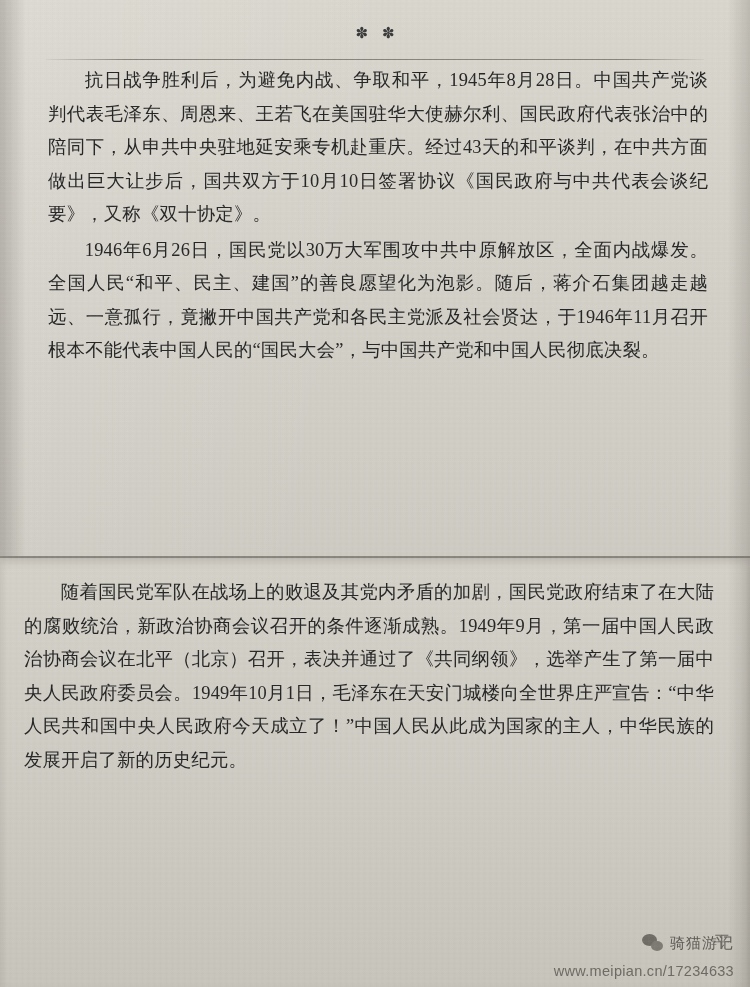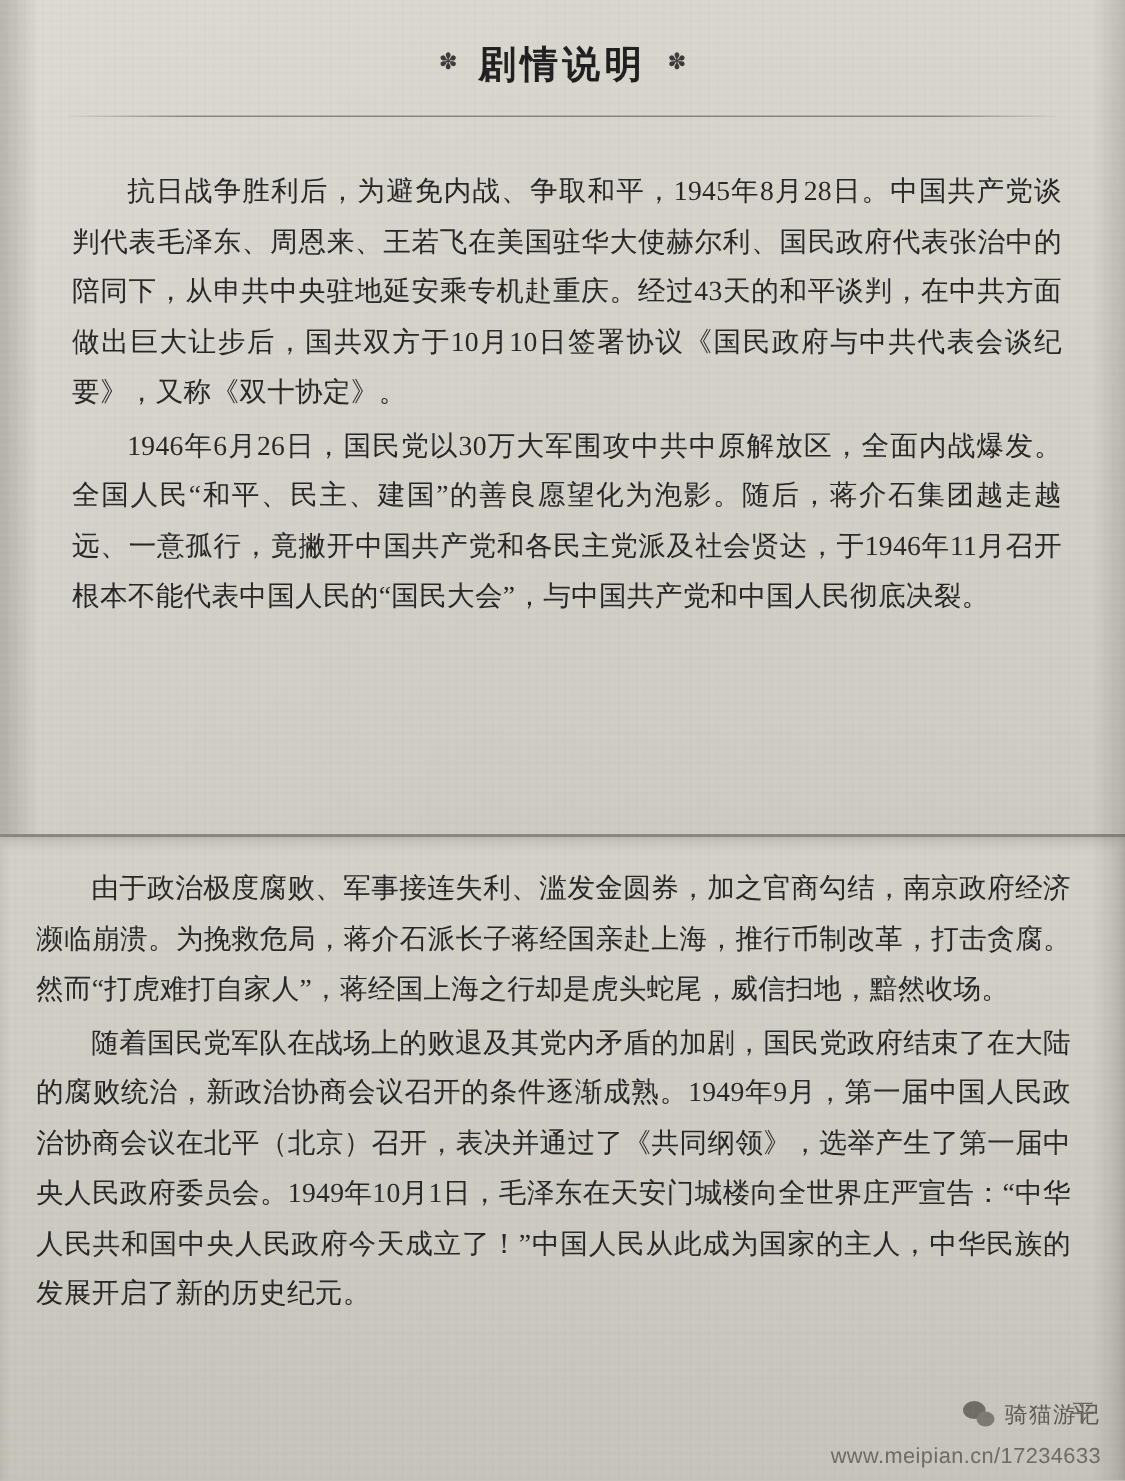--- a/index.html
+++ b/index.html
@@ -79,21 +79,21 @@
     line-height: 1;
   }
   .title-rule {
     margin: 18px 46px 0 46px;
     height: 1px;
     background: linear-gradient(90deg, rgba(70,67,62,0.05), rgba(70,67,62,0.55) 12%, rgba(70,67,62,0.55) 88%, rgba(70,67,62,0.05));
   }
 
   .body-text {
     padding: 0 42px 0 48px;
-    margin-top: 33px;
+    margin-top: 4px;
   }
   .sheet-bottom .body-text {
     margin-top: 18px;
     padding: 0 36px 0 24px;
   }
   p.para {
     margin: 0 0 2px 0;
     font-size: 18.4px;
     line-height: 33.5px;
     text-align: justify;
@@ -177,36 +177,34 @@
 </style>
 </head>
 <body>
 
 <div class="page">
 
   <div class="sheet-top">
 
     <div class="title-row">
       <span class="flower">✽</span>
-      <span class="title-text">剧情说明</span>
       <span class="flower">✽</span>
     </div>
     <div class="title-rule"></div>
 
     <div class="body-text">
       <p class="para">抗日战争胜利后，为避免内战、争取和平，1945年8月28日。中国共产党谈判代表毛泽东、周恩来、王若飞在美国驻华大使赫尔利、国民政府代表张治中的陪同下，从申共中央驻地延安乘专机赴重庆。经过43天的和平谈判，在中共方面做出巨大让步后，国共双方于10月10日签署协议《国民政府与中共代表会谈纪要》，又称《双十协定》。</p>
       <p class="para">1946年6月26日，国民党以30万大军围攻中共中原解放区，全面内战爆发。全国人民“和平、民主、建国”的善良愿望化为泡影。随后，蒋介石集团越走越远、一意孤行，竟撇开中国共产党和各民主党派及社会贤达，于1946年11月召开根本不能代表中国人民的“国民大会”，与中国共产党和中国人民彻底决裂。</p>
 
     </div>
 
   </div>
 
   <div class="sheet-bottom">
     <div class="body-text">
-      <p class="para">由于政治极度腐败、军事接连失利、滥发金圆券，加之官商勾结，南京政府经济濒临崩溃。为挽救危局，蒋介石派长子蒋经国亲赴上海，推行币制改革，打击贪腐。然而“打虎难打自家人”，蒋经国上海之行却是虎头蛇尾，威信扫地，黯然收场。</p>
       <p class="para">随着国民党军队在战场上的败退及其党内矛盾的加剧，国民党政府结束了在大陆的腐败统治，新政治协商会议召开的条件逐渐成熟。1949年9月，第一届中国人民政治协商会议在北平（北京）召开，表决并通过了《共同纲领》，选举产生了第一届中央人民政府委员会。1949年10月1日，毛泽东在天安门城楼向全世界庄严宣告：“中华人民共和国中央人民政府今天成立了！”中国人民从此成为国家的主人，中华民族的发展开启了新的历史纪元。</p>
     </div>
 
     <div class="footer">
       <div class="wechat-tag">
         <span class="wechat-icon">
           <span class="b1"></span>
             <span class="b2"></span>
         </span>
         <span class="wechat-name">骑猫游记</span>

